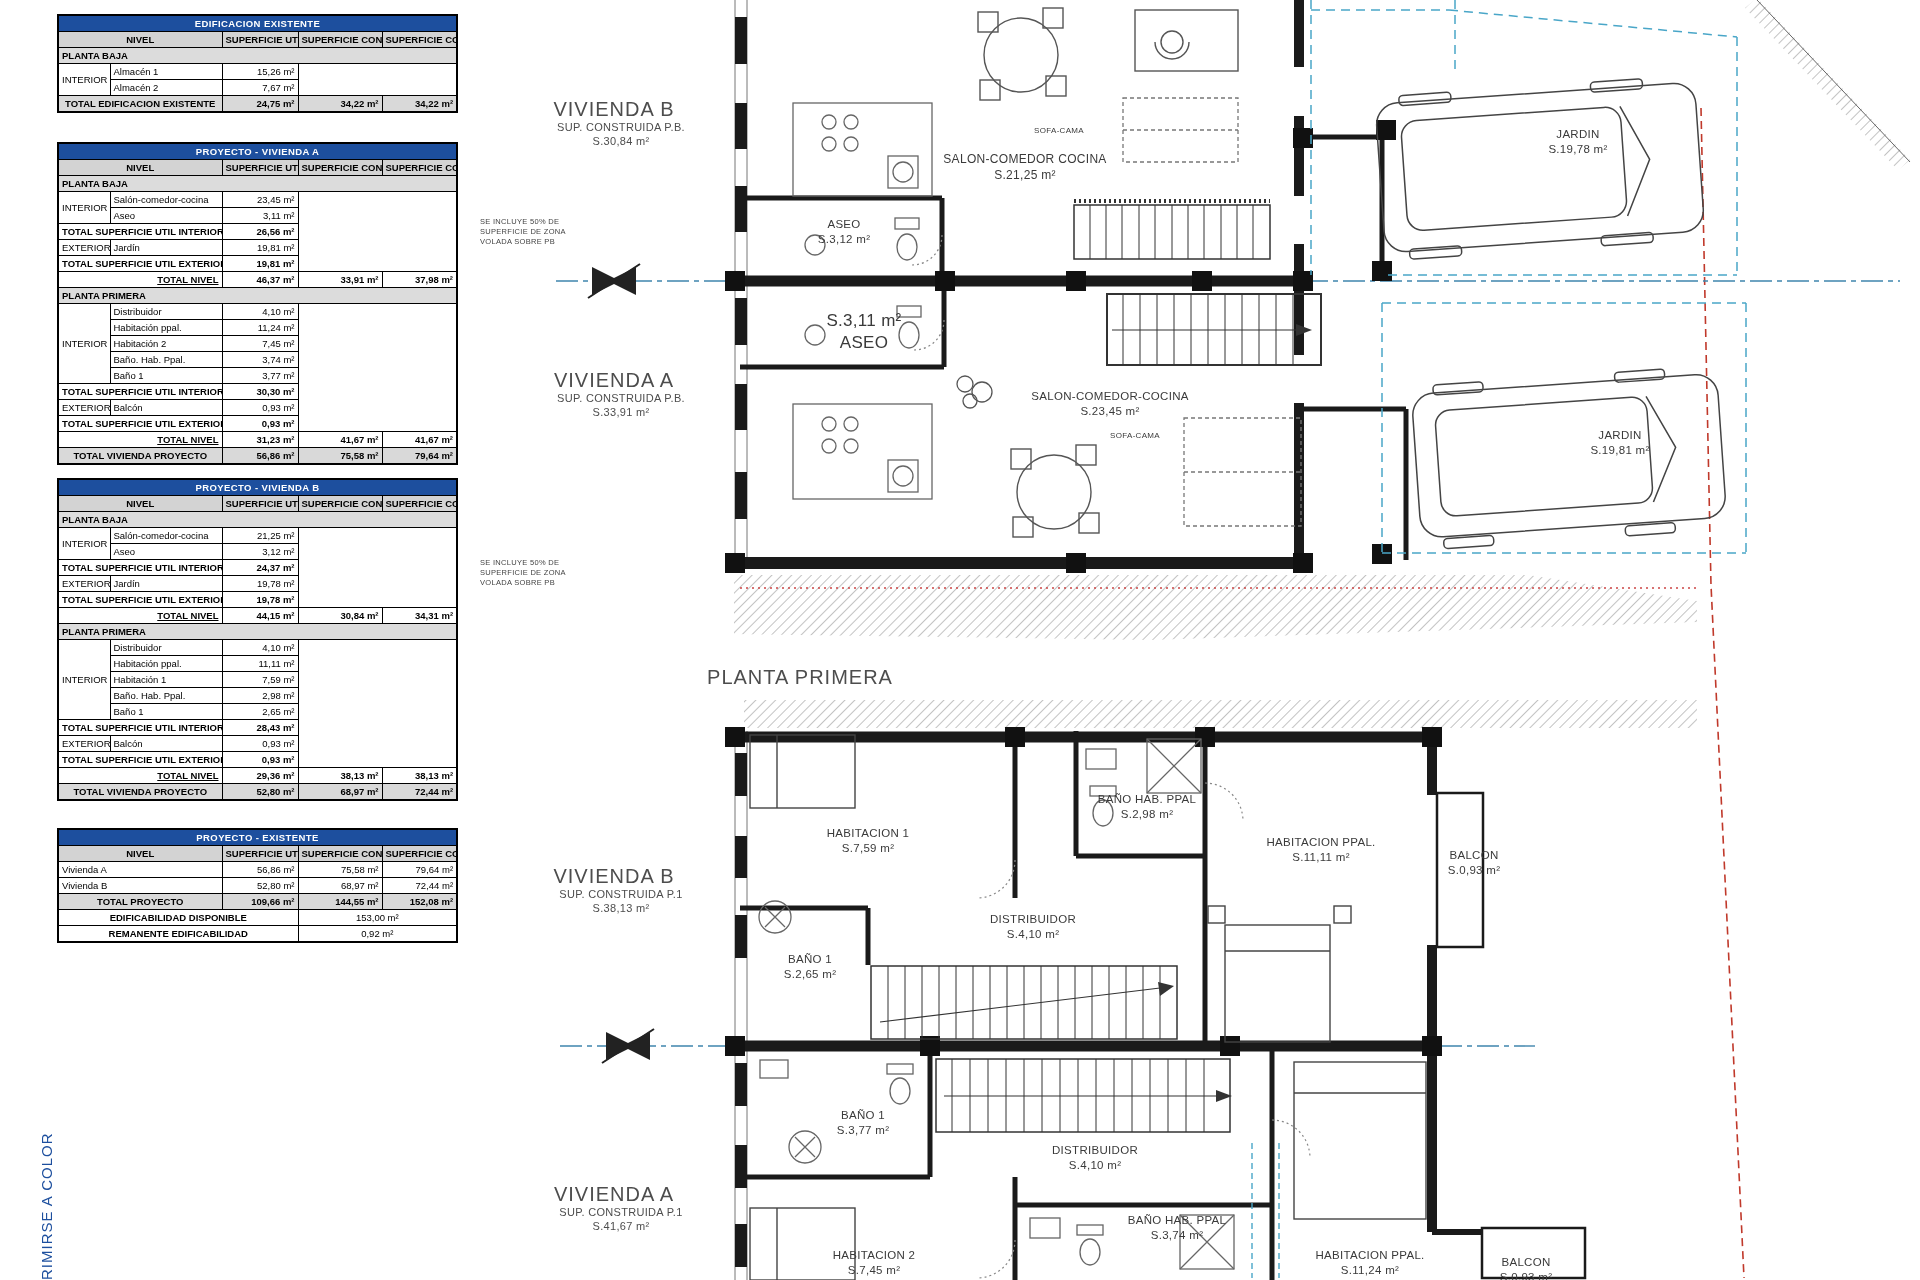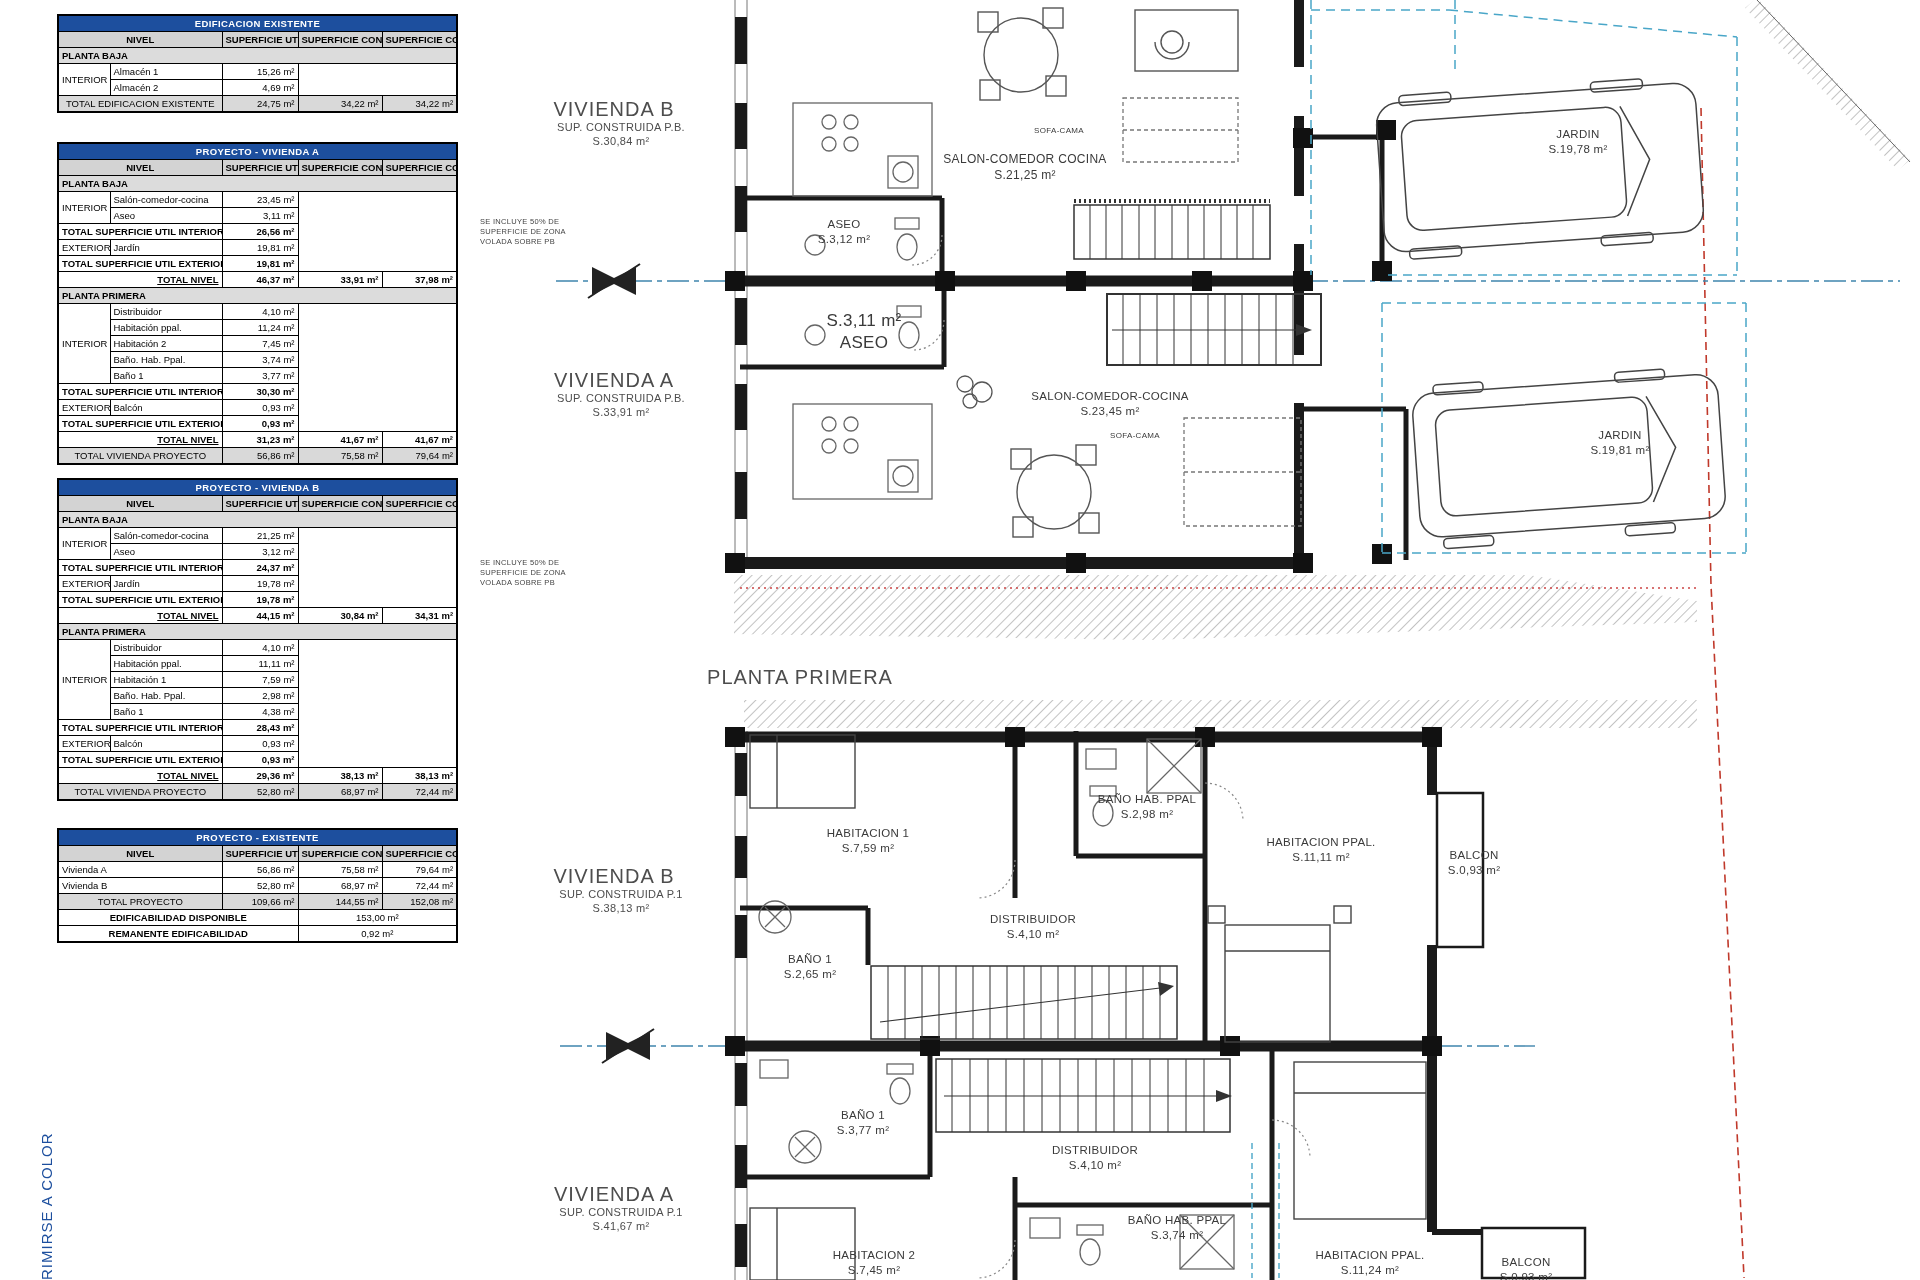--- a/index.html
+++ b/index.html
@@ -17,21 +17,21 @@
          white-space:normal;line-height:1.2;font-size:9.5px;}
   td.sec{background:#dcdcdc;font-weight:bold;text-align:left;height:13px;}
   td.cat{text-align:center;font-size:9px;}
   td.name{text-align:left;}
   td.val{text-align:right;}
   td.b{font-weight:bold;}
   td.totlbl{font-weight:bold;text-align:center;font-size:9px;}
   td.nivlbl{font-weight:bold;text-align:right;text-decoration:underline;}
   td.plainlbl{text-align:left;}
   td.c{text-align:center;}
-  tr.grand td{background:#d9d9d9;font-weight:normal;}
+  tr.grand td{background:#d9d9d9;font-weight:bold;}
   td.merged{background:#fff;}
   
   .plan-label{position:absolute;transform:translate(-50%,-50%);text-align:center;
               white-space:pre-line;color:#3a3a3a;line-height:1.3;letter-spacing:.3px;
               pointer-events:none;}
   .side-note{position:absolute;left:38px;top:1095px;height:185px;
              writing-mode:vertical-rl;transform:rotate(180deg);
              color:#1d4f9e;font-size:15px;letter-spacing:1px;}
   svg.plan{position:absolute;left:0;top:0;}
 </style>
@@ -278,21 +278,21 @@
           <td class="sec" colspan="5">PLANTA BAJA</td>
         </tr>
         <tr>
           <td class="cat" colspan="1" rowspan="2">INTERIOR</td>
           <td class="name">Almacén 1</td>
           <td class="val">15,26 m²</td>
           <td class="merged" colspan="2" rowspan="2"></td>
         </tr>
         <tr>
           <td class="name">Almacén 2</td>
-          <td class="val">4,69 m²</td>
+          <td class="val">7,67 m²</td>
         </tr>
         <tr class="grand">
           <td class="totlbl" colspan="2">TOTAL EDIFICACION EXISTENTE</td>
           <td class="val b">24,75 m²</td>
           <td class="val b">34,22 m²</td>
           <td class="val b">34,22 m²</td>
         </tr>
       </tbody>
     </table>
   </div>
@@ -467,21 +467,21 @@
         <tr>
           <td class="name">Habitación 1</td>
           <td class="val">7,59 m²</td>
         </tr>
         <tr>
           <td class="name">Baño. Hab. Ppal.</td>
           <td class="val">2,98 m²</td>
         </tr>
         <tr>
           <td class="name">Baño 1</td>
-          <td class="val">4,38 m²</td>
+          <td class="val">2,65 m²</td>
         </tr>
         <tr>
           <td class="totlbl" colspan="2">TOTAL SUPERFICIE UTIL INTERIOR</td>
           <td class="val b">28,43 m²</td>
         </tr>
         <tr>
           <td class="cat" colspan="1">EXTERIOR</td>
           <td class="name">Balcón</td>
           <td class="val">0,93 m²</td>
         </tr>

